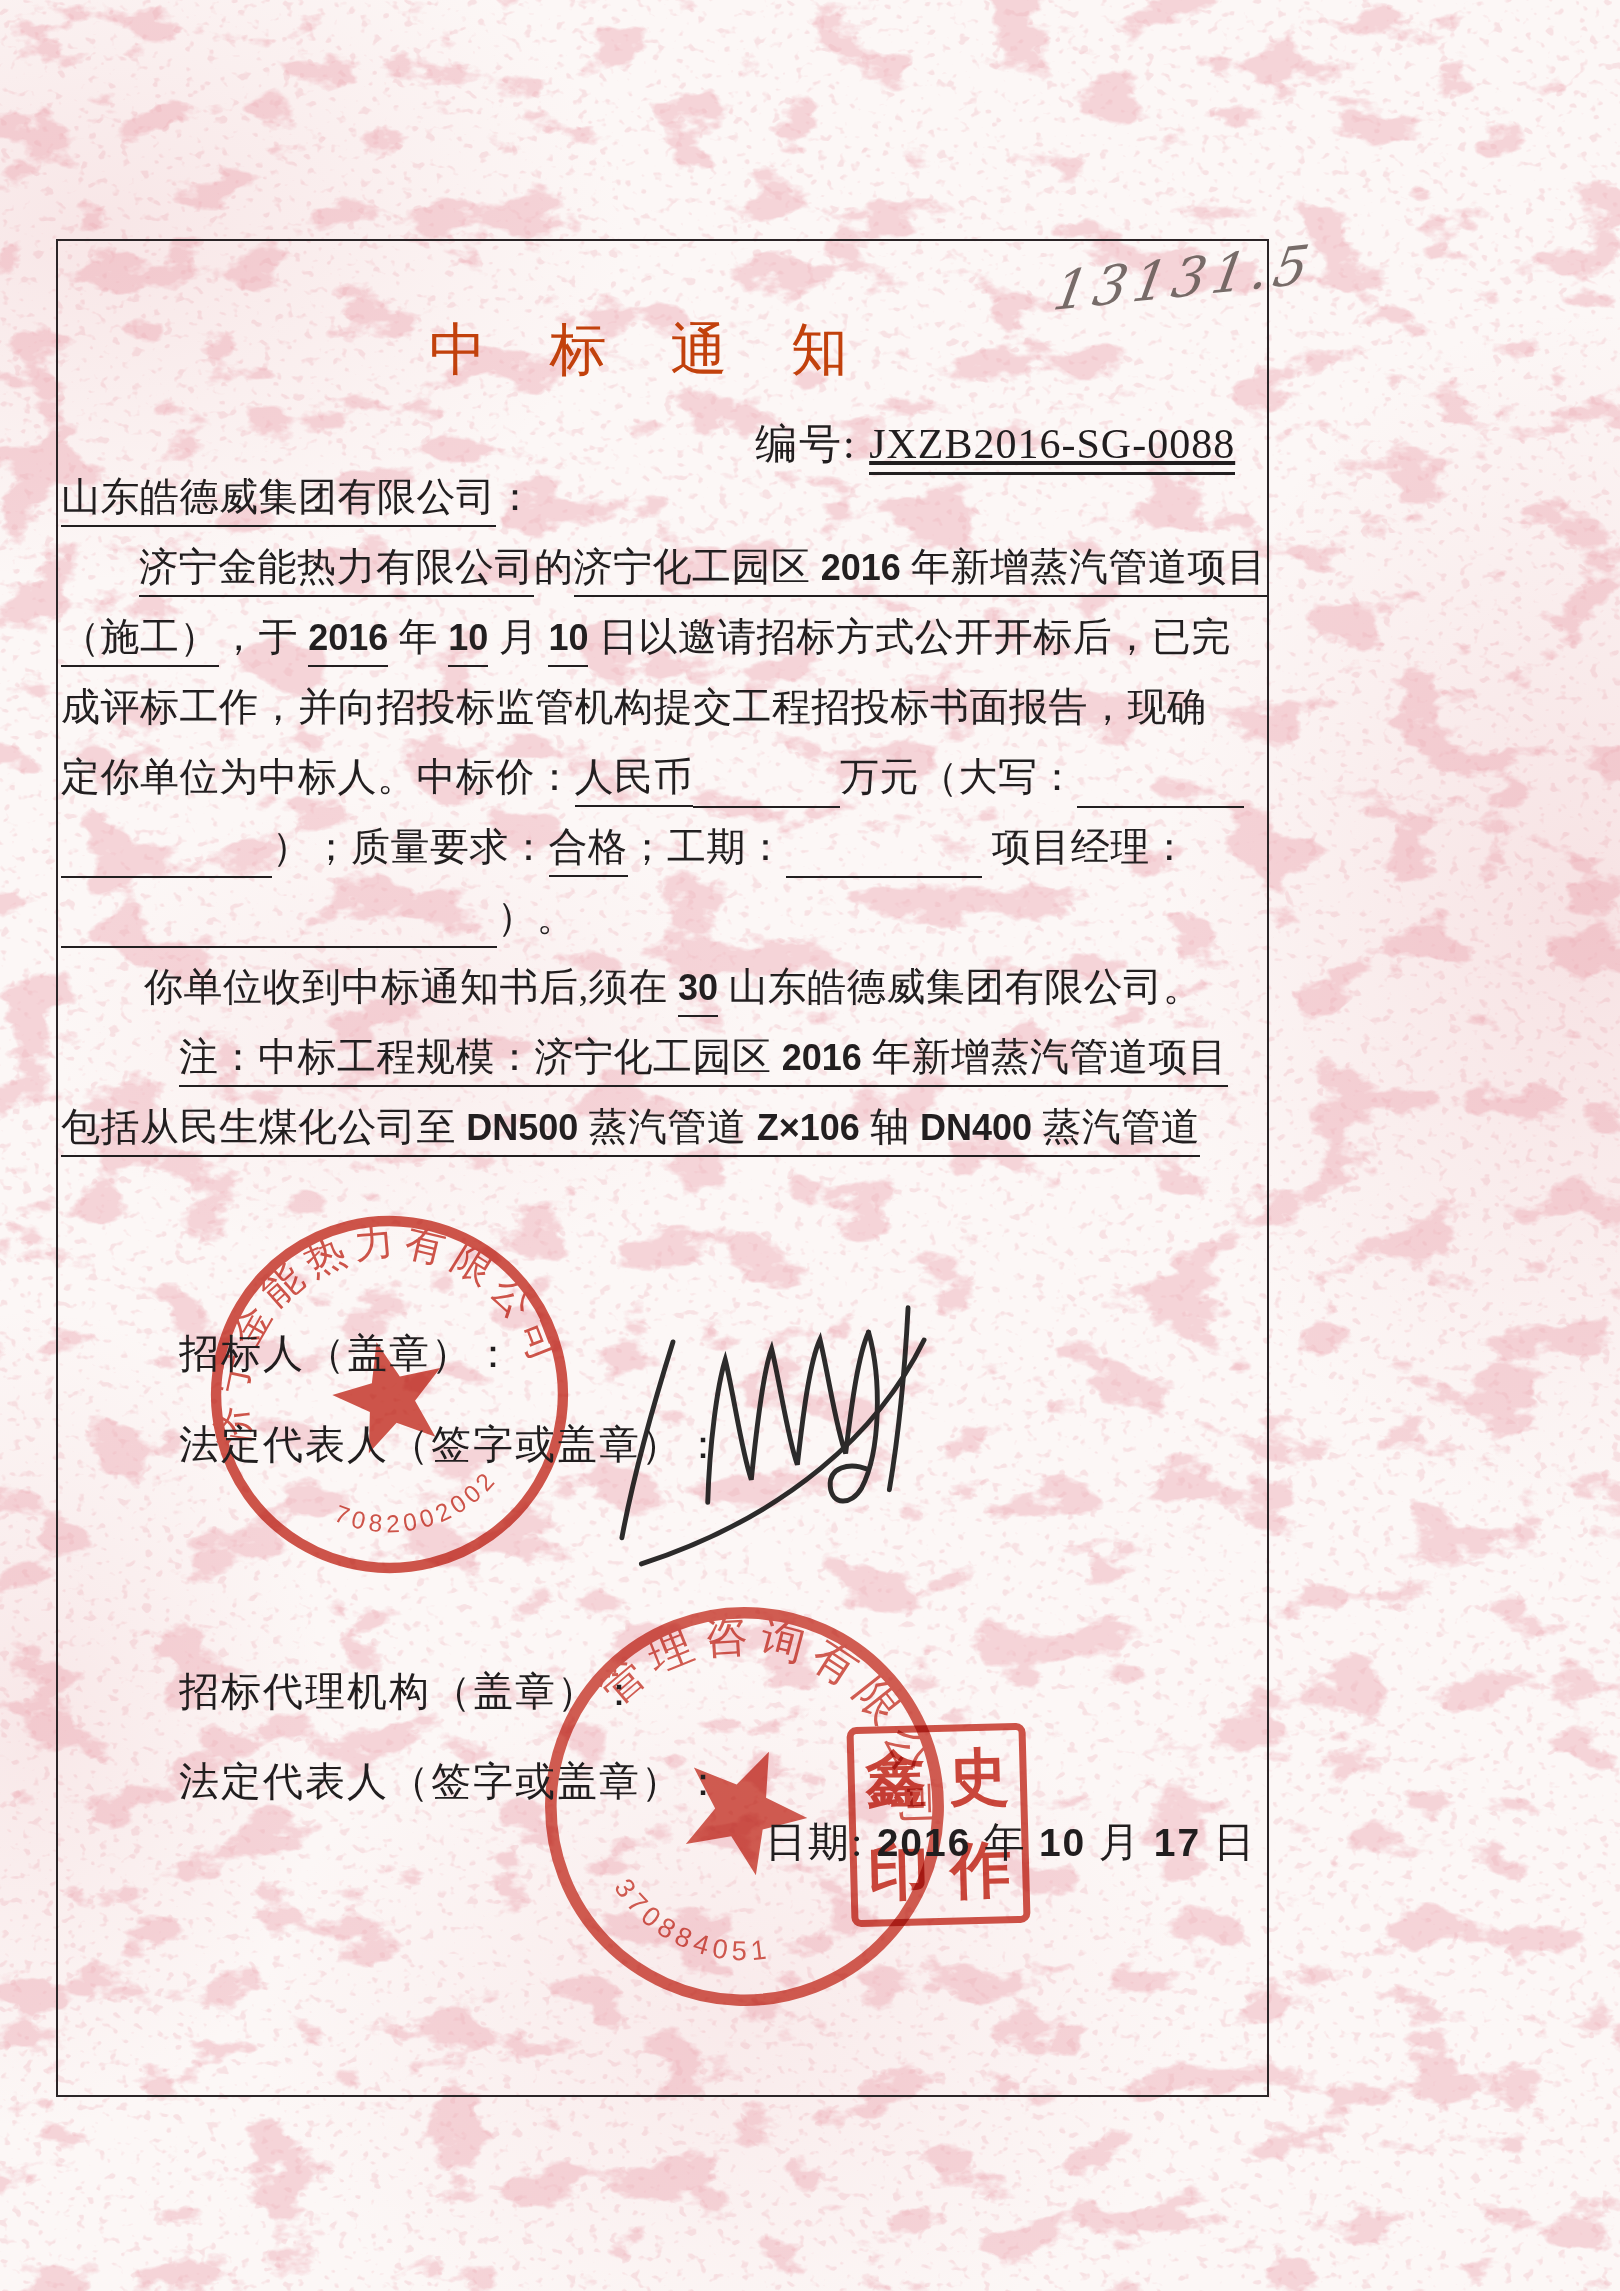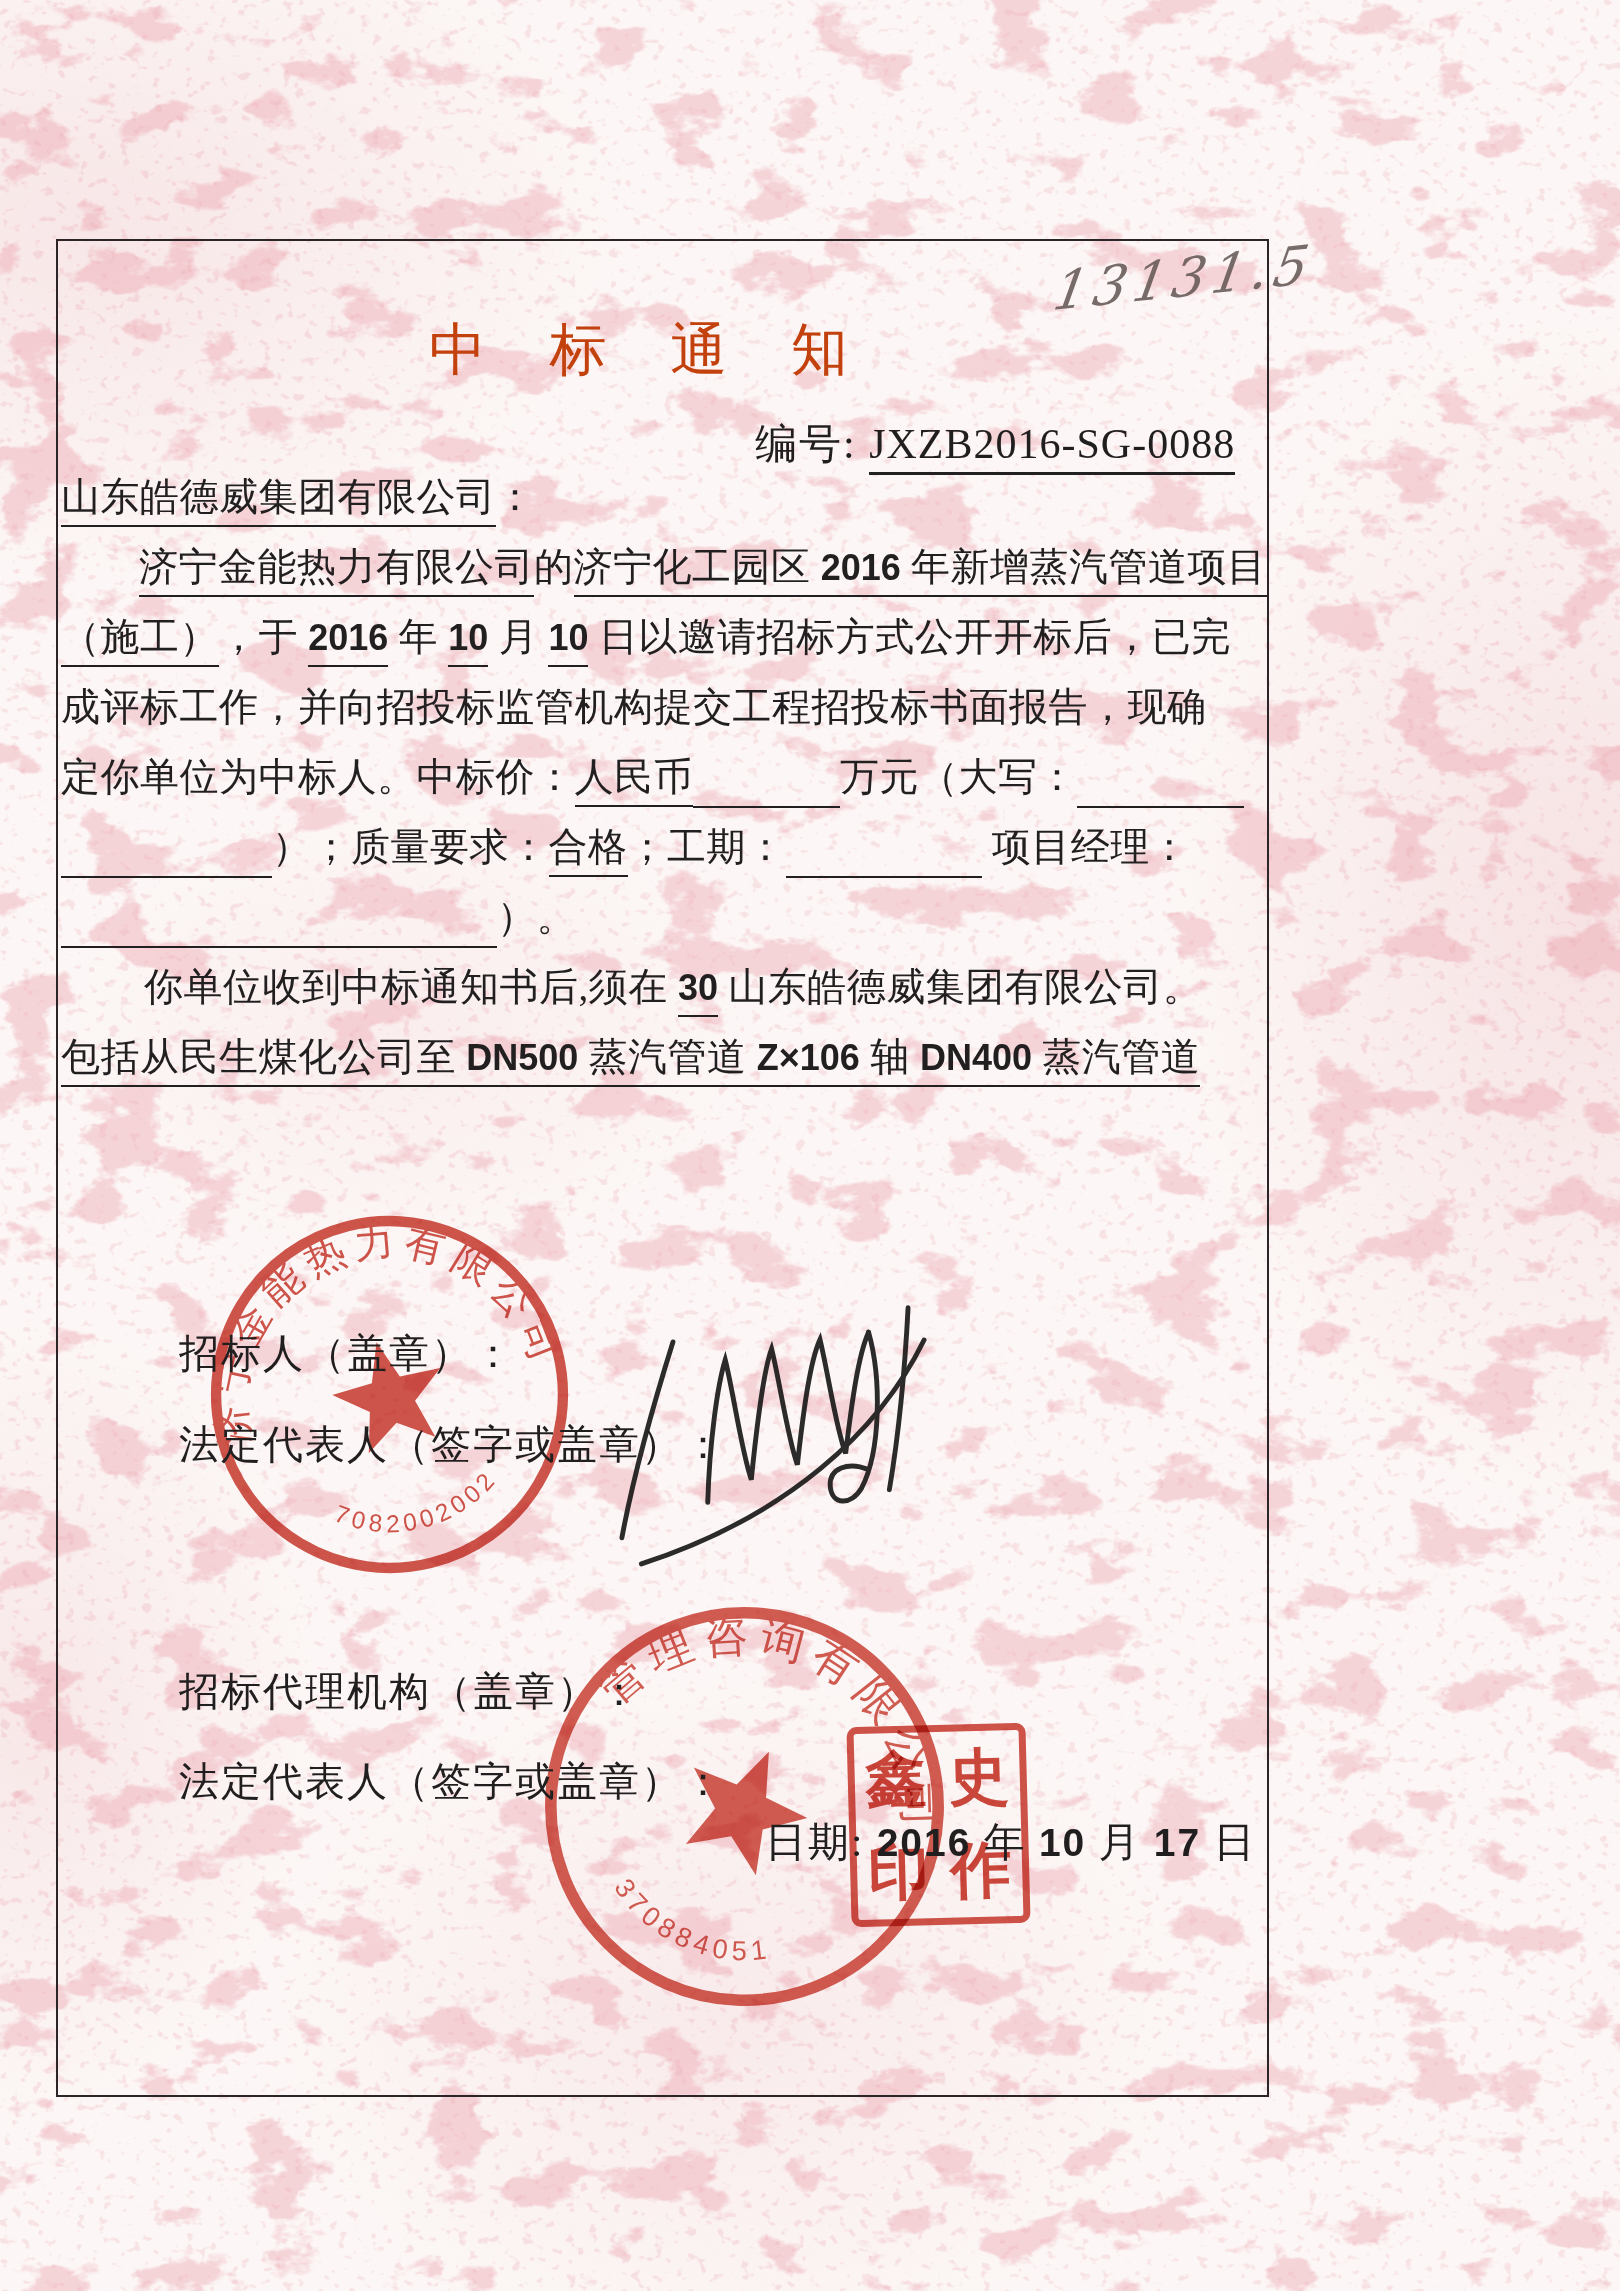--- a/index.html
+++ b/index.html
@@ -31,21 +31,21 @@
   .handwritten-number{
     position:absolute;left:1054px;top:247px;z-index:3;
     font-family:"DejaVu Serif",serif;font-style:italic;
     font-size:53px;letter-spacing:5.9px;color:rgba(95,84,80,.85);
     transform:rotate(-6deg) skewX(-16deg);white-space:nowrap;
   }
   .ref-line{
     position:absolute;left:755px;top:416px;z-index:3;
     font-size:42px;letter-spacing:2px;white-space:nowrap;
   }
-  .ref-value{border-bottom:3.9px solid #232021;padding-bottom:4.9px;letter-spacing:1px;}
+  .ref-value{border-bottom:3.9px solid #232021;padding-bottom:4.9px;letter-spacing:1px;text-decoration:underline;}
   .document-body{position:absolute;left:61px;top:470px;width:1208px;z-index:3;}
   .body-line{height:70px;font-size:39px;letter-spacing:0.5px;white-space:nowrap;color:#221f20;}
   .u{border-bottom:2.9px solid #221f20;padding-bottom:7px;}
   .n{font-family:"Liberation Sans","DejaVu Sans",sans-serif;font-weight:700;font-size:36px;letter-spacing:0;}
   .blank{display:inline-block;height:0;border-bottom:2.9px solid #221f20;vertical-align:-17.6px;}
   .sig-label{
     position:absolute;left:179px;z-index:3;font-size:40px;letter-spacing:2px;white-space:nowrap;
   }
   .seal{position:absolute;z-index:2;mix-blend-mode:multiply;}
   .seal1{left:201px;top:1206px;transform:rotate(-14deg);}
@@ -101,20 +101,21 @@
 
   <div class="document-body">
       <div class="body-line"><span class="u ">山东皓德威集团有限公司</span><span class="">：</span></div>
       <div class="body-line" style="padding-left: 78px;"><span class="u ">济宁金能热力有限公司</span><span class="">的</span><span class="u ">济宁化工园区 </span><span class="u n">2016</span><span class="u "> 年新增蒸汽管道项目</span></div>
       <div class="body-line"><span class="u ">（施工）</span><span class="">，于 </span><span class="u n">2016</span><span class=""> 年 </span><span class="u n">10</span><span class=""> 月 </span><span class="u n">10</span><span class=""> 日以邀请招标方式公开开标后，已完</span></div>
       <div class="body-line"><span class="">成评标工作，并向招投标监管机构提交工程招投标书面报告，现确</span></div>
       <div class="body-line"><span class="">定你单位为中标人。中标价：</span><span class="u ">人民币</span><span class="blank" style="width: 147px;"></span><span class="">万元（大写：</span><span class="blank" style="width: 167px;"></span></div>
       <div class="body-line"><span class="blank" style="width: 211px;"></span><span class="">）；质量要求：</span><span class="u ">合格</span><span class="">；工期：</span><span class="blank" style="width: 196px;"></span><span class=""> 项目经理：</span></div>
       <div class="body-line"><span class="blank" style="width: 436px;"></span><span class="">）。</span></div>
       <div class="body-line" style="padding-left: 83px;"><span class="">你单位收到中标通知书后,须在 </span><span class="u n">30</span><span class=""> 山东皓德威集团有限公司。</span></div>
+      <div class="body-line" style="padding-left: 118px;"><span class="u ">注：中标工程规模：济宁化工园区 </span><span class="u n">2016</span><span class="u "> 年新增蒸汽管道项目</span></div>
       <div class="body-line"><span class="u ">包括从民生煤化公司至 </span><span class="u n">DN500</span><span class="u "> 蒸汽管道 </span><span class="u n">Z×106</span><span class="u "> 轴 </span><span class="u n">DN400</span><span class="u "> 蒸汽管道</span></div>
     </div>
 
   <div class="sig-label" style="top:1326px">招标人（盖章）：</div>
   <div class="sig-label" style="top:1417px">法定代表人（签字或盖章）：</div>
   <div class="sig-label" style="top:1664px">招标代理机构（盖章）：</div>
   <div class="sig-label" style="top:1754px">法定代表人（签字或盖章）：</div>
 
   <svg class="seal seal1" width="377" height="377" viewBox="0 0 400 400">
     <g opacity="0.84">

